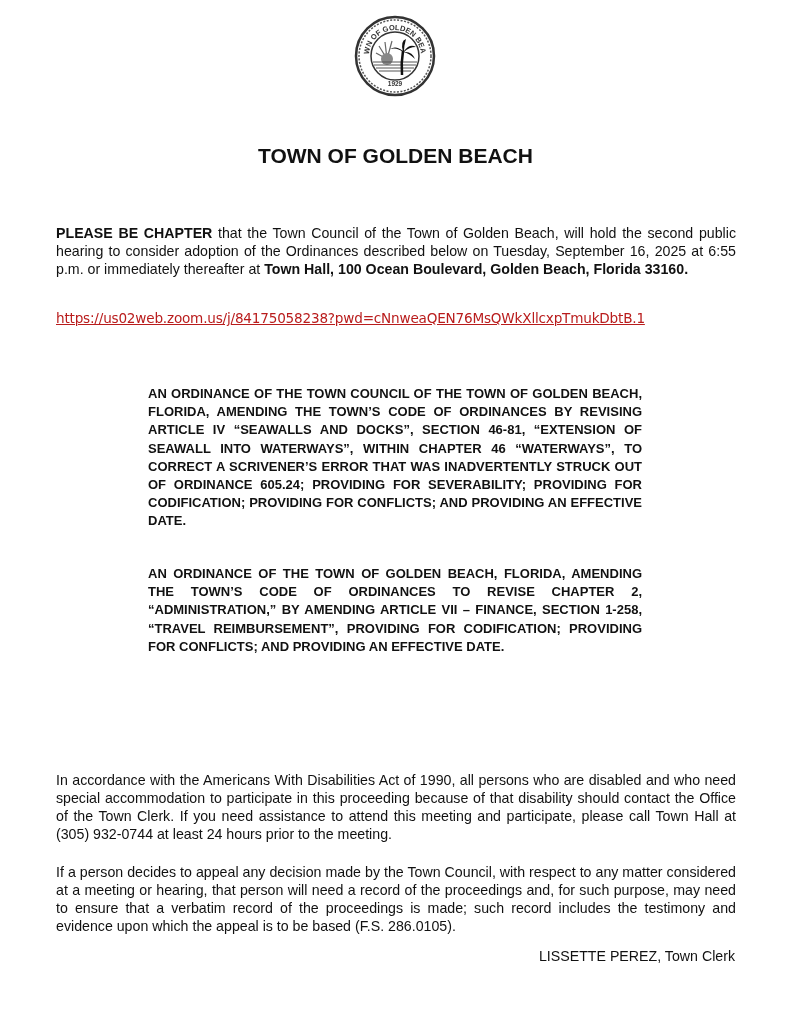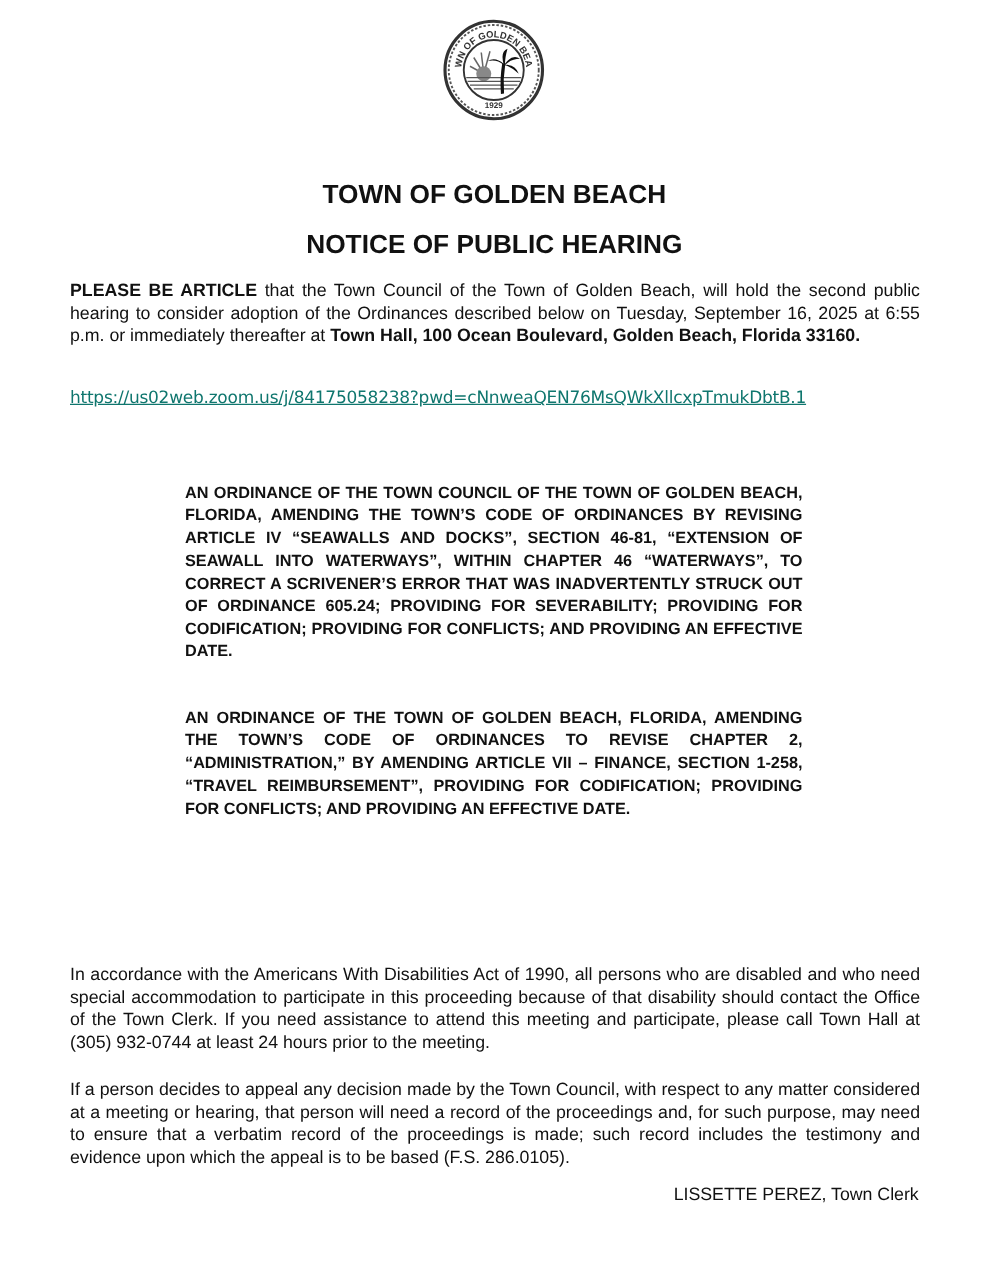--- a/index.html
+++ b/index.html
@@ -8,21 +8,21 @@
 
     .seal { position: absolute; left: 354px; top: 15px; width: 82px; height: 82px; }
 
     .title { position: absolute; left: 0; width: 791px; text-align: center; font-weight: bold; font-size: 21px; letter-spacing: 0; }
     .title-1 { top: 144px; }
     .title-2 { top: 184px; }
 
     .para { position: absolute; left: 56px; width: 680px; font-size: 14.2px; line-height: 18px; }
     .p-advised { top: 224px; }
     .p-attend { top: 309px; font-weight: bold; }
-    .link { color: #0f766e; text-decoration: underline; font-family: "DejaVu Sans", sans-serif; font-size: 13.6px; letter-spacing: -0.2px; font-weight: normal; }
+    .link { color: #b91c1c; text-decoration: underline; font-family: "DejaVu Sans", sans-serif; font-size: 13.6px; letter-spacing: -0.2px; font-weight: normal; }
 
     .ord { position: absolute; left: 148px; width: 494px; font-weight: bold; font-size: 13px; line-height: 18.2px; text-align: justify; text-align-last: left; }
     .ord-1 { top: 385px; }
     .ord-2 { top: 565px; }
 
     .just { text-align: justify; }
     .p-inspect { top: 701px; }
     .p-ada { top: 771px; }
     .p-appeal { top: 863px; }
 
@@ -63,24 +63,23 @@
         <line x1="22" y1="53" x2="60" y2="53"></line>
         <line x1="25" y1="56" x2="57" y2="56"></line>
       </g>
 
       <path d="M48 60 Q47 48 49 36" stroke="#111" stroke-width="2.5" fill="none"></path>
       <path d="M49 36 Q42 30 36 34 Q43 32 49 37 Q46 26 52 24 Q50 31 50 36 Q56 28 62 32 Q55 32 50 37 Q58 36 61 44 Q55 38 49 37 Z" fill="#111"></path>
     </svg>
   </div>
 
   <div class="title title-1">TOWN OF GOLDEN BEACH</div>
-  <div class="title title-2">NOTICE OF PUBLIC HEARING</div>
 
   <div class="para p-advised just">
-    <b>PLEASE BE ARTICLE</b><span> that the Town Council of the Town of Golden Beach, will hold the second public hearing to consider adoption of the Ordinances described below on Tuesday, September 16, 2025 at 6:55 p.m. or immediately thereafter at </span><b>Town Hall, 100 Ocean Boulevard, Golden Beach, Florida 33160.</b>
+    <b>PLEASE BE CHAPTER</b><span> that the Town Council of the Town of Golden Beach, will hold the second public hearing to consider adoption of the Ordinances described below on Tuesday, September 16, 2025 at 6:55 p.m. or immediately thereafter at </span><b>Town Hall, 100 Ocean Boulevard, Golden Beach, Florida 33160.</b>
   </div>
 
   <div class="para p-attend">
     <a class="link" href="#" title="https://us02web.zoom.us/j/84175058238?pwd=cNnweaQEN76MsQWkXllcxpTmukDbtB.1">https://us02web.zoom.us/j/84175058238?pwd=cNnweaQEN76MsQWkXllcxpTmukDbtB.1</a>
   </div>
 
   <div class="ord ord-1">AN ORDINANCE OF THE TOWN COUNCIL OF THE TOWN OF GOLDEN BEACH, FLORIDA, AMENDING THE TOWN’S CODE OF ORDINANCES BY REVISING ARTICLE IV “SEAWALLS AND DOCKS”, SECTION 46-81, “EXTENSION OF SEAWALL INTO WATERWAYS”, WITHIN CHAPTER 46 “WATERWAYS”, TO CORRECT A SCRIVENER’S ERROR THAT WAS INADVERTENTLY STRUCK OUT OF ORDINANCE 605.24; PROVIDING FOR SEVERABILITY; PROVIDING FOR CODIFICATION; PROVIDING FOR CONFLICTS; AND PROVIDING AN EFFECTIVE DATE.</div>
   <div class="ord ord-2">AN ORDINANCE OF THE TOWN OF GOLDEN BEACH, FLORIDA, AMENDING THE TOWN’S CODE OF ORDINANCES TO REVISE CHAPTER 2, “ADMINISTRATION,” BY AMENDING ARTICLE VII – FINANCE, SECTION 1-258, “TRAVEL REIMBURSEMENT”, PROVIDING FOR CODIFICATION; PROVIDING FOR CONFLICTS; AND PROVIDING AN EFFECTIVE DATE.</div>
 
   <div class="para p-ada just">In accordance with the Americans With Disabilities Act of 1990, all persons who are disabled and who need special accommodation to participate in this proceeding because of that disability should contact the Office of the Town Clerk.  If you need assistance to attend this meeting and participate, please call Town Hall at (305) 932-0744 at least 24 hours prior to the meeting.</div>

